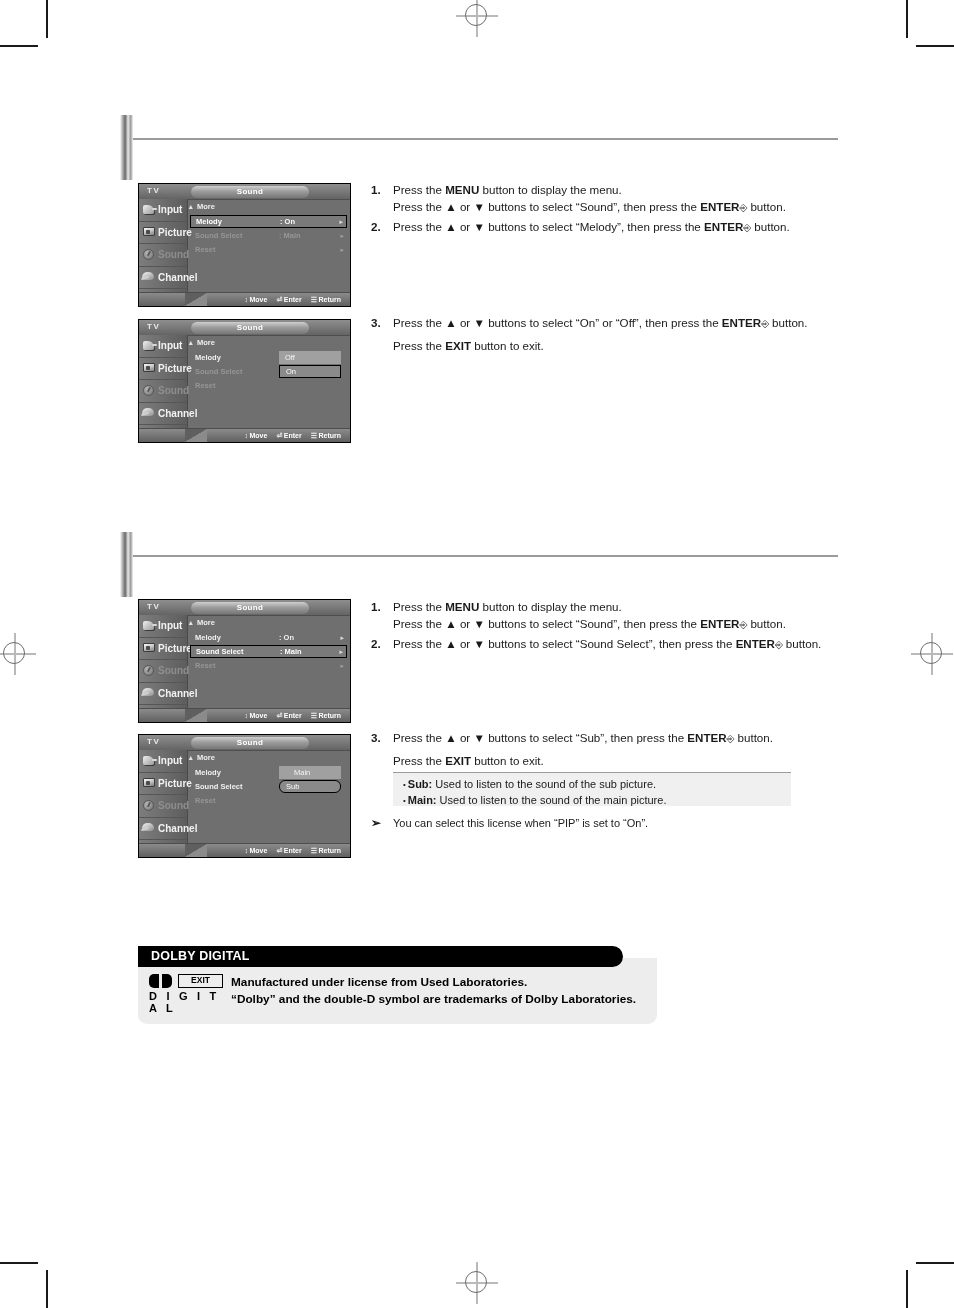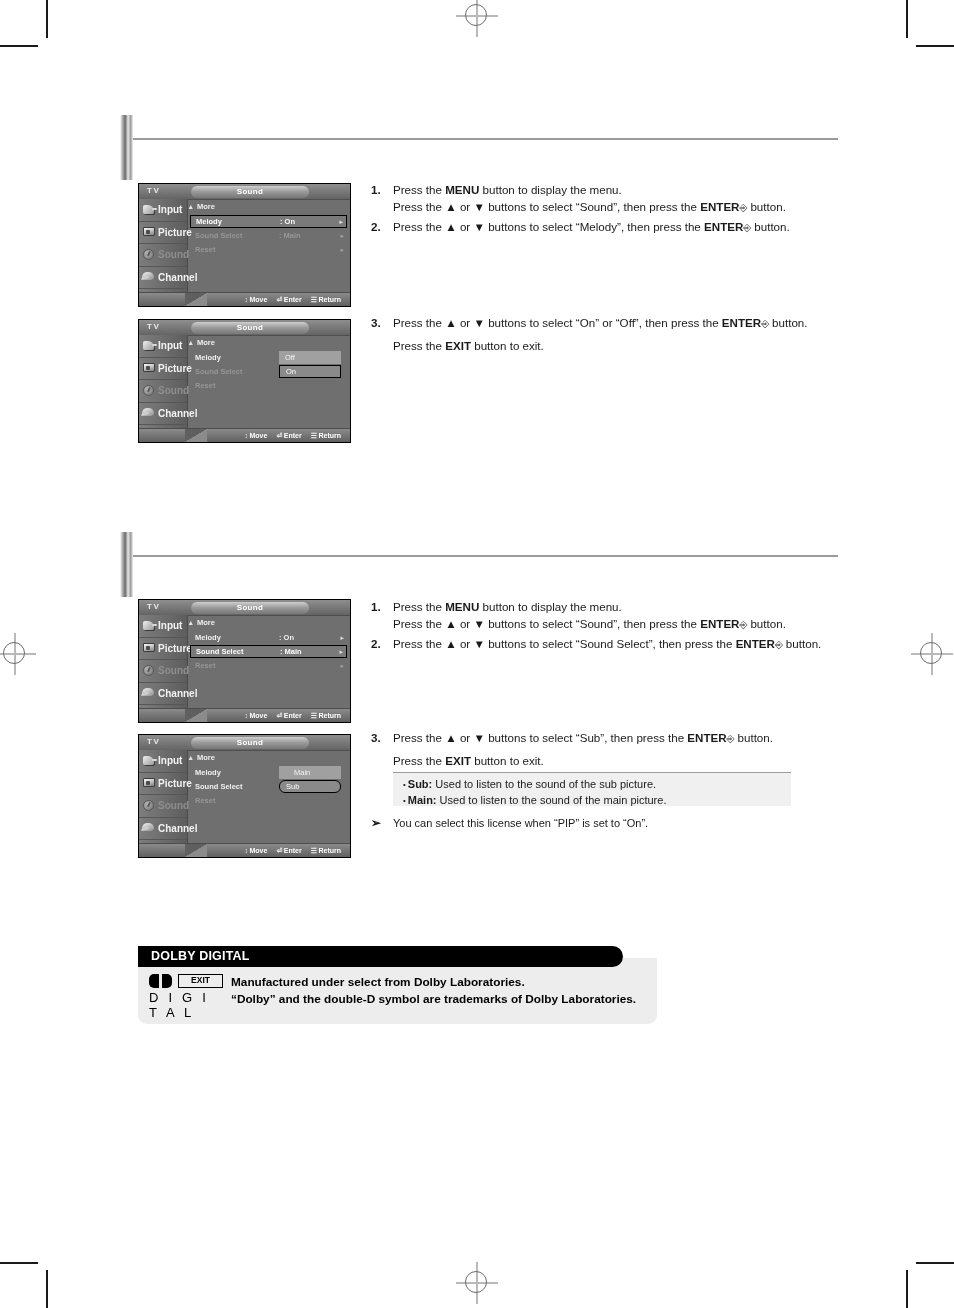--- a/index.html
+++ b/index.html
@@ -111,21 +111,21 @@
     line-height:21px;padding-left:13px;box-sizing:border-box;letter-spacing:.2px;}
   .dolby-body{position:absolute;left:0;top:12px;width:519px;height:66px;background:#ededed;
     border-radius:0 0 9px 9px;}
   .dolby-logo{position:absolute;left:11px;top:28px;width:74px;height:28px;}
   .dd{position:absolute;left:0;top:0;width:25px;height:14px;}
   .dd:before,.dd:after{content:"";position:absolute;top:0;width:10px;height:14px;background:#000;}
   .dd:before{left:0;border-radius:5px 0 0 5px;}
   .dd:after{left:13px;border-radius:0 5px 5px 0;}
   .dbox{position:absolute;left:29px;top:0;width:45px;height:14px;border:1.6px solid #000;
     box-sizing:border-box;font-size:8.5px;font-weight:bold;text-align:center;line-height:11px;color:#000;}
-  .dword{position:absolute;left:0;top:16px;font-size:13px;font-weight:normal;letter-spacing:3.2px;color:#000;}
+  .dword{position:absolute;left:0;top:16px;font-size:11px;font-weight:bold;letter-spacing:3.2px;color:#000;}
   .dolby-text{position:absolute;left:93px;top:28px;font-size:11.8px;font-weight:bold;
     line-height:17px;color:#000;white-space:nowrap;}
 </style>
 </head>
 <body>
 
 <div class="cropmark" style="left:46px;top:0;width:1.5px;height:38px;"></div>
 <div class="cropmark" style="left:0;top:45px;width:38px;height:1.5px;"></div>
 <div class="cropmark" style="left:906px;top:0;width:1.5px;height:38px;"></div>
 <div class="cropmark" style="left:916px;top:45px;width:38px;height:1.5px;"></div>
@@ -520,16 +520,16 @@
 
 <div class="dolby-wrap" style="left:138px;top:946px;width:519px;height:80px;">
   <div class="dolby-body"></div>
   <div class="dolby-head">DOLBY DIGITAL</div>
   <div class="dolby-logo">
     <div class="dd"></div>
     <div class="dbox">EXIT</div>
     <div class="dword">D I G I T A L</div>
   </div>
   <div class="dolby-text">
-    <div>Manufactured under select from Dolby Laboratories.</div>
+    <div>Manufactured under license from Used Laboratories.</div>
     <div>“Dolby” and the double-D symbol are trademarks of Dolby Laboratories.</div>
   </div>
 </div>
 
 </body></html>

